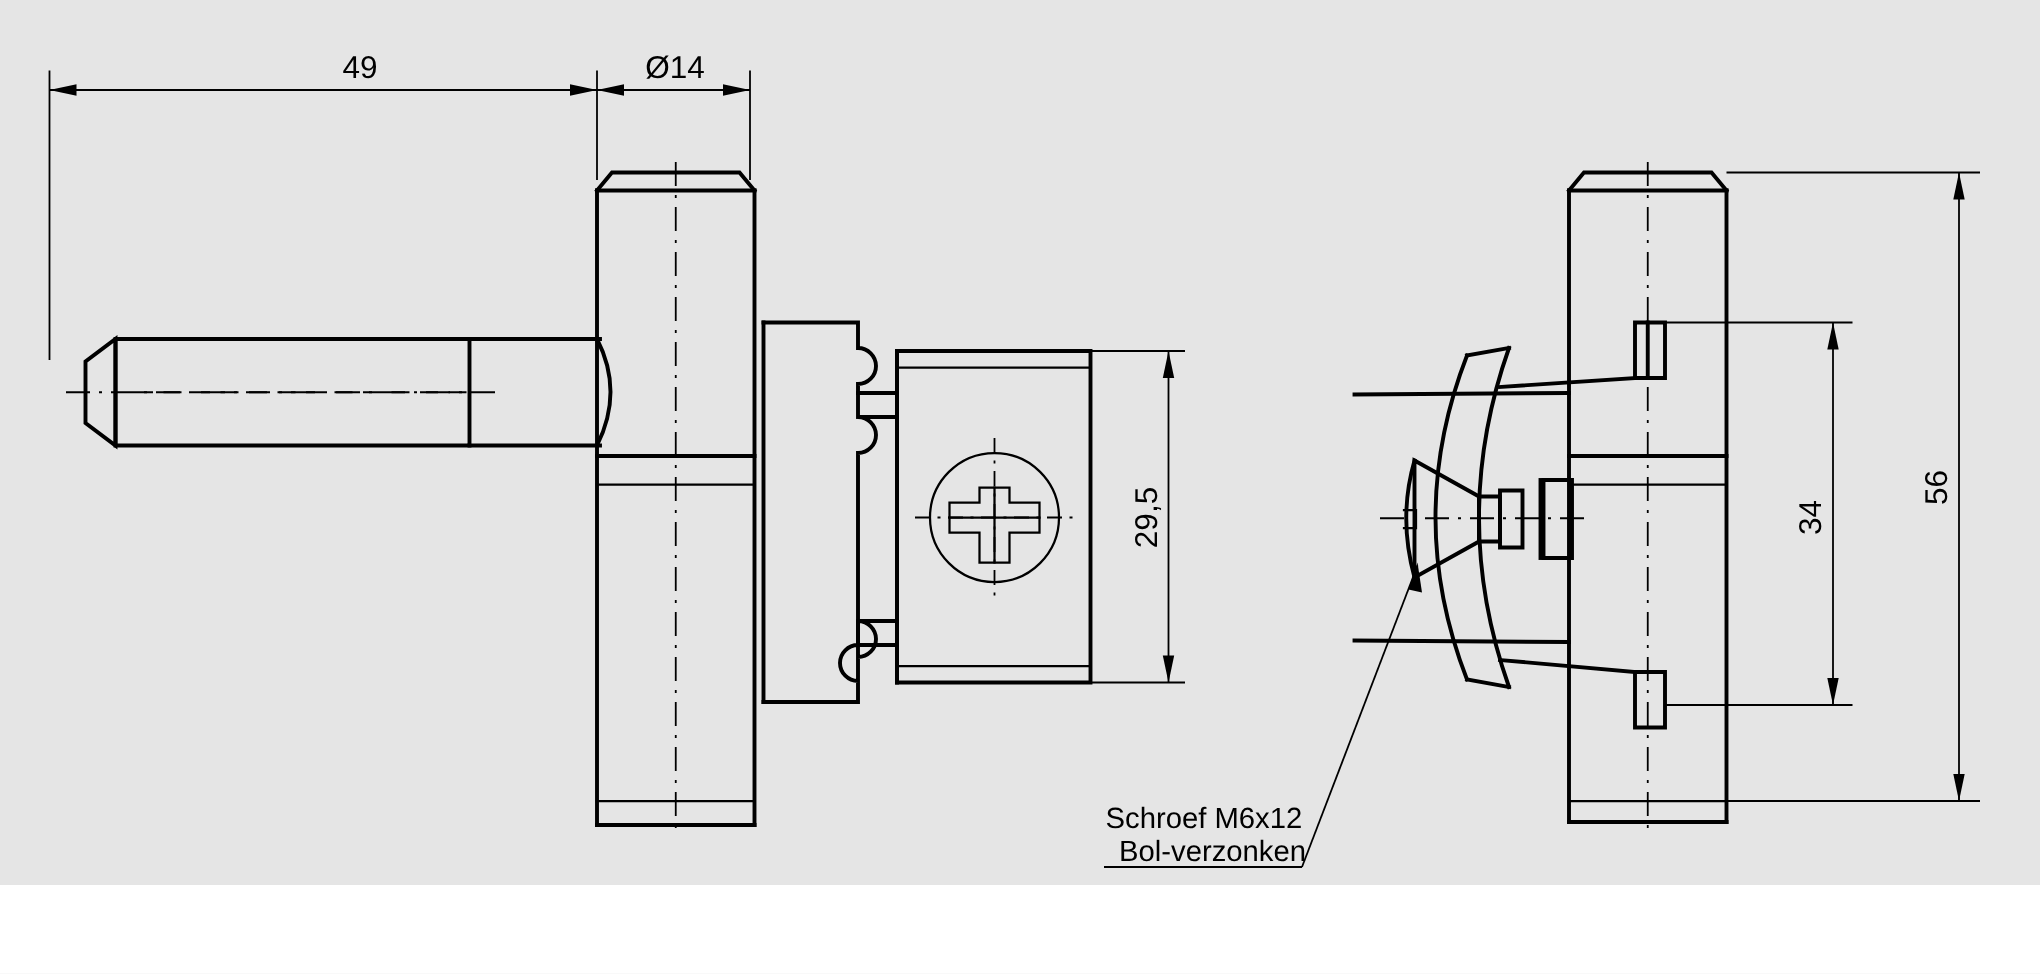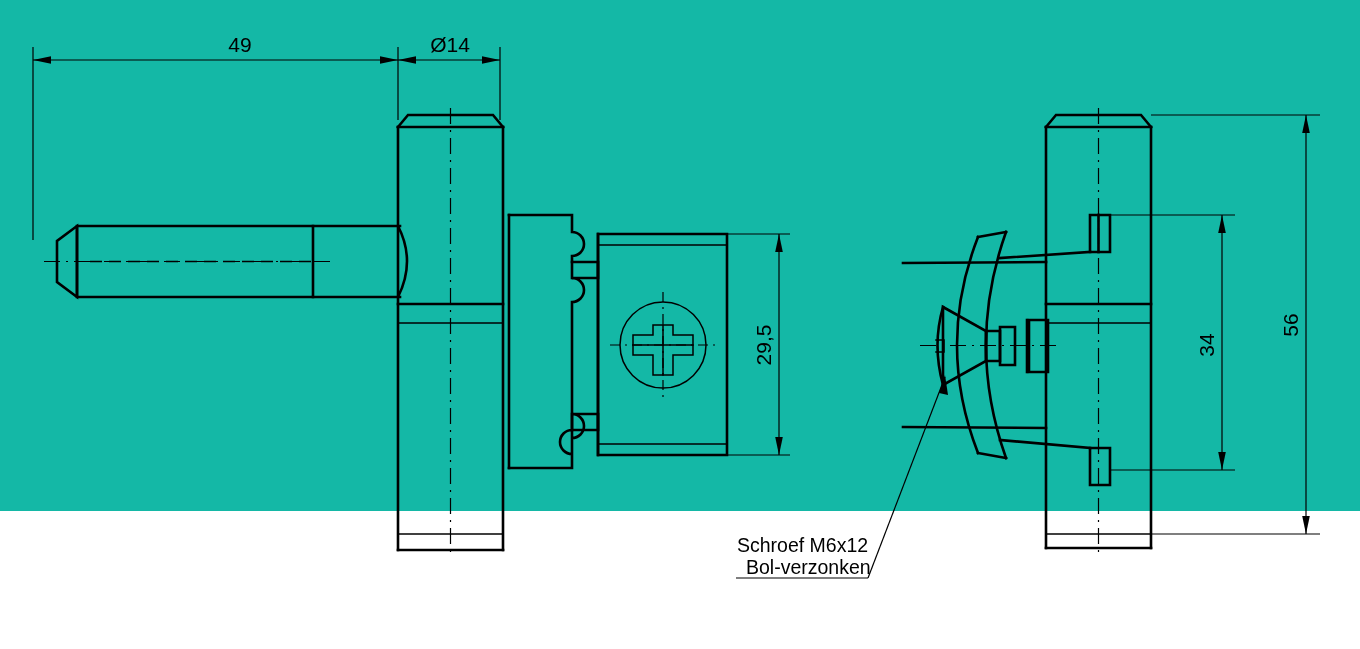--- a/index.html
+++ b/index.html
@@ -9,22 +9,22 @@
   }
   body {
     width: 1360px;
     height: 649px;
     overflow: hidden;
     font-family: "Liberation Sans", sans-serif;
   }
   #drawing-root {
     position: relative;
     width: 1360px;
-    height: 511px;
-    background: #14b8a6;
+    height: 590px;
+    background: #e5e5e5;
   }
   svg.cad {
     display: block;
     width: 1360px;
     height: 649px;
   }
   .solid {
     fill: none;
     stroke: #000000;
     stroke-width: 2.6;

